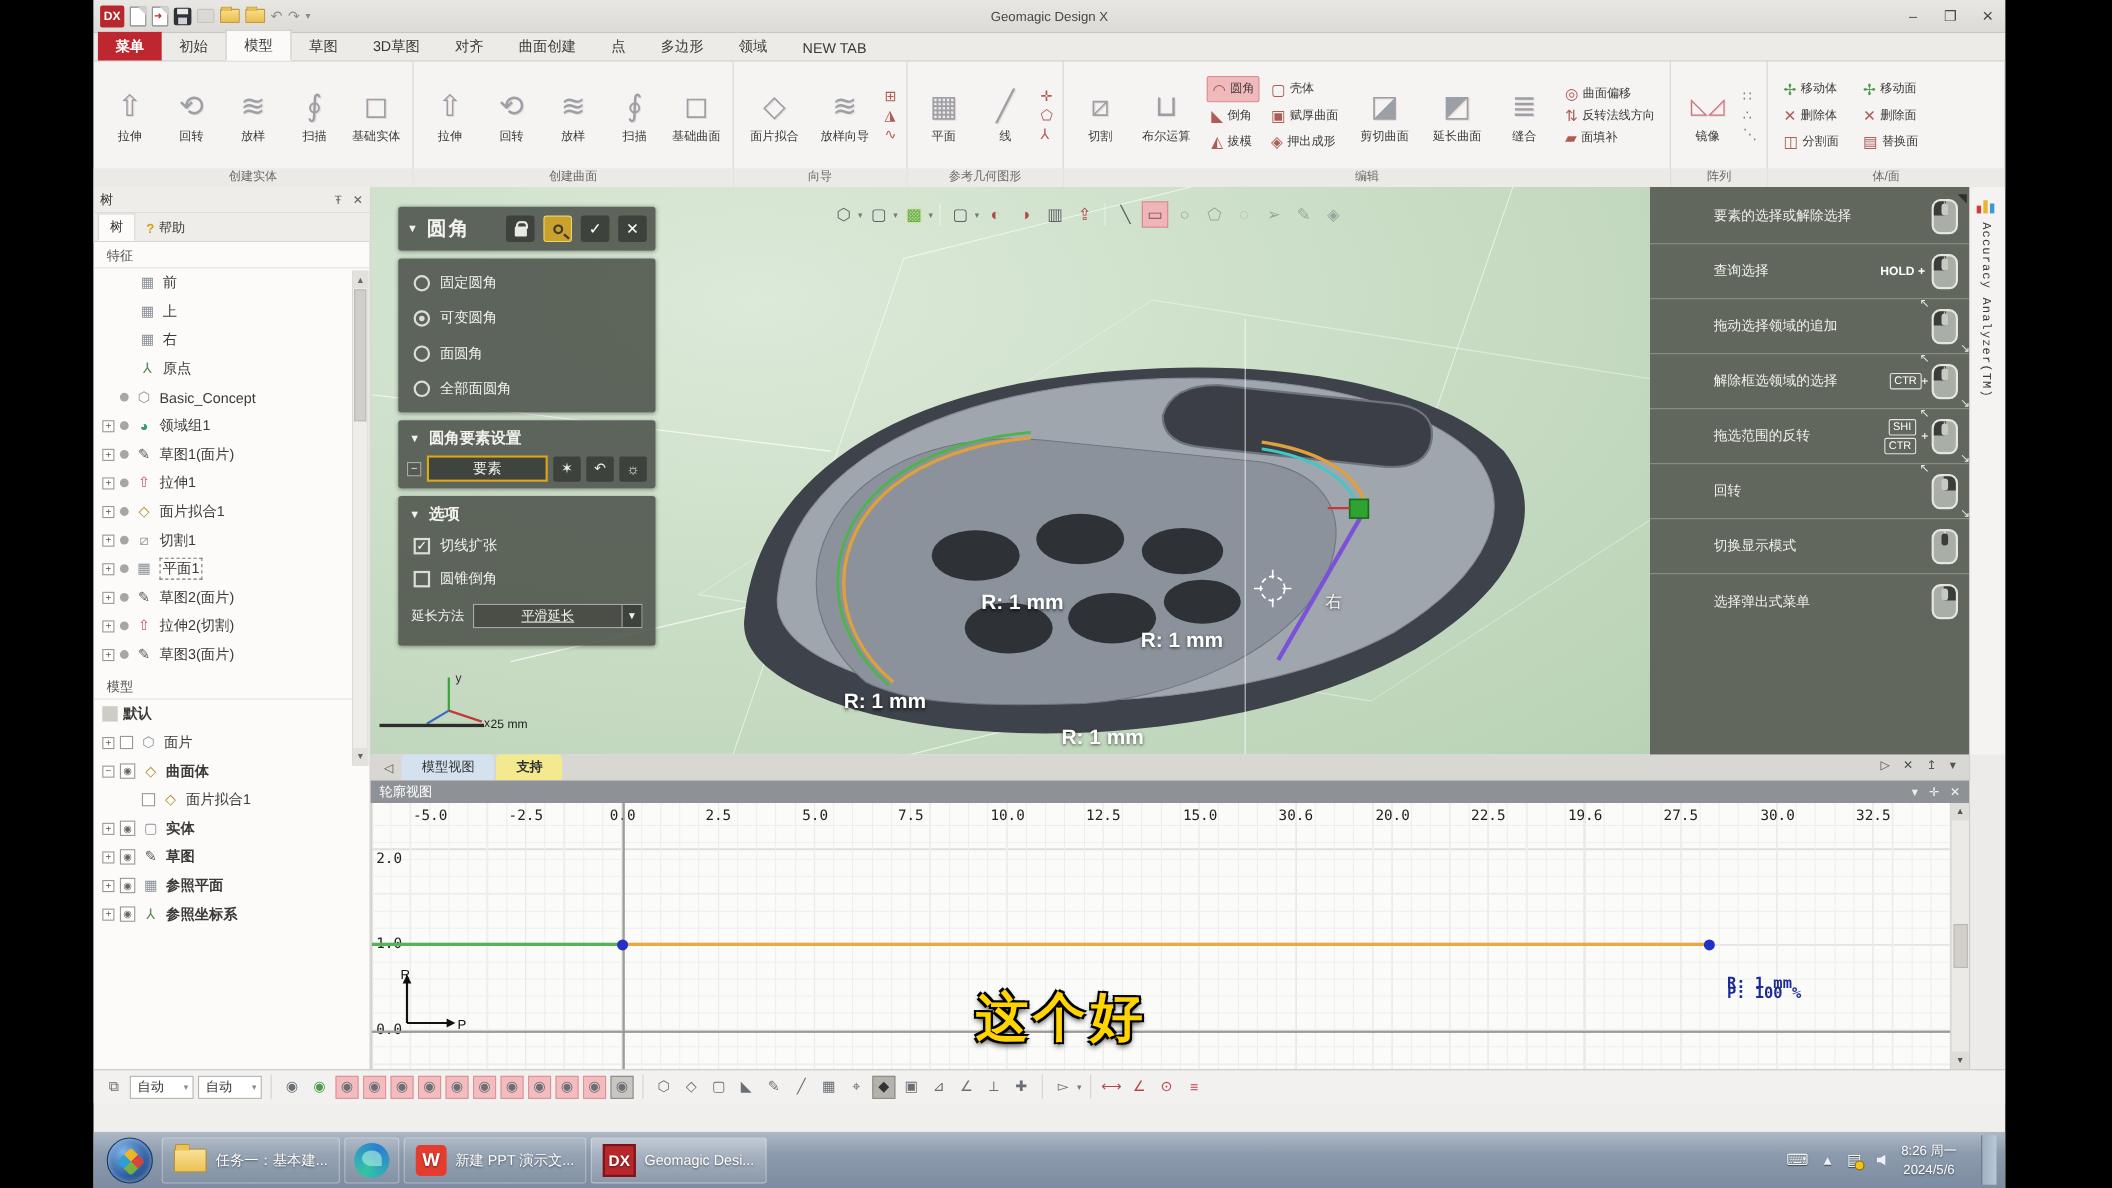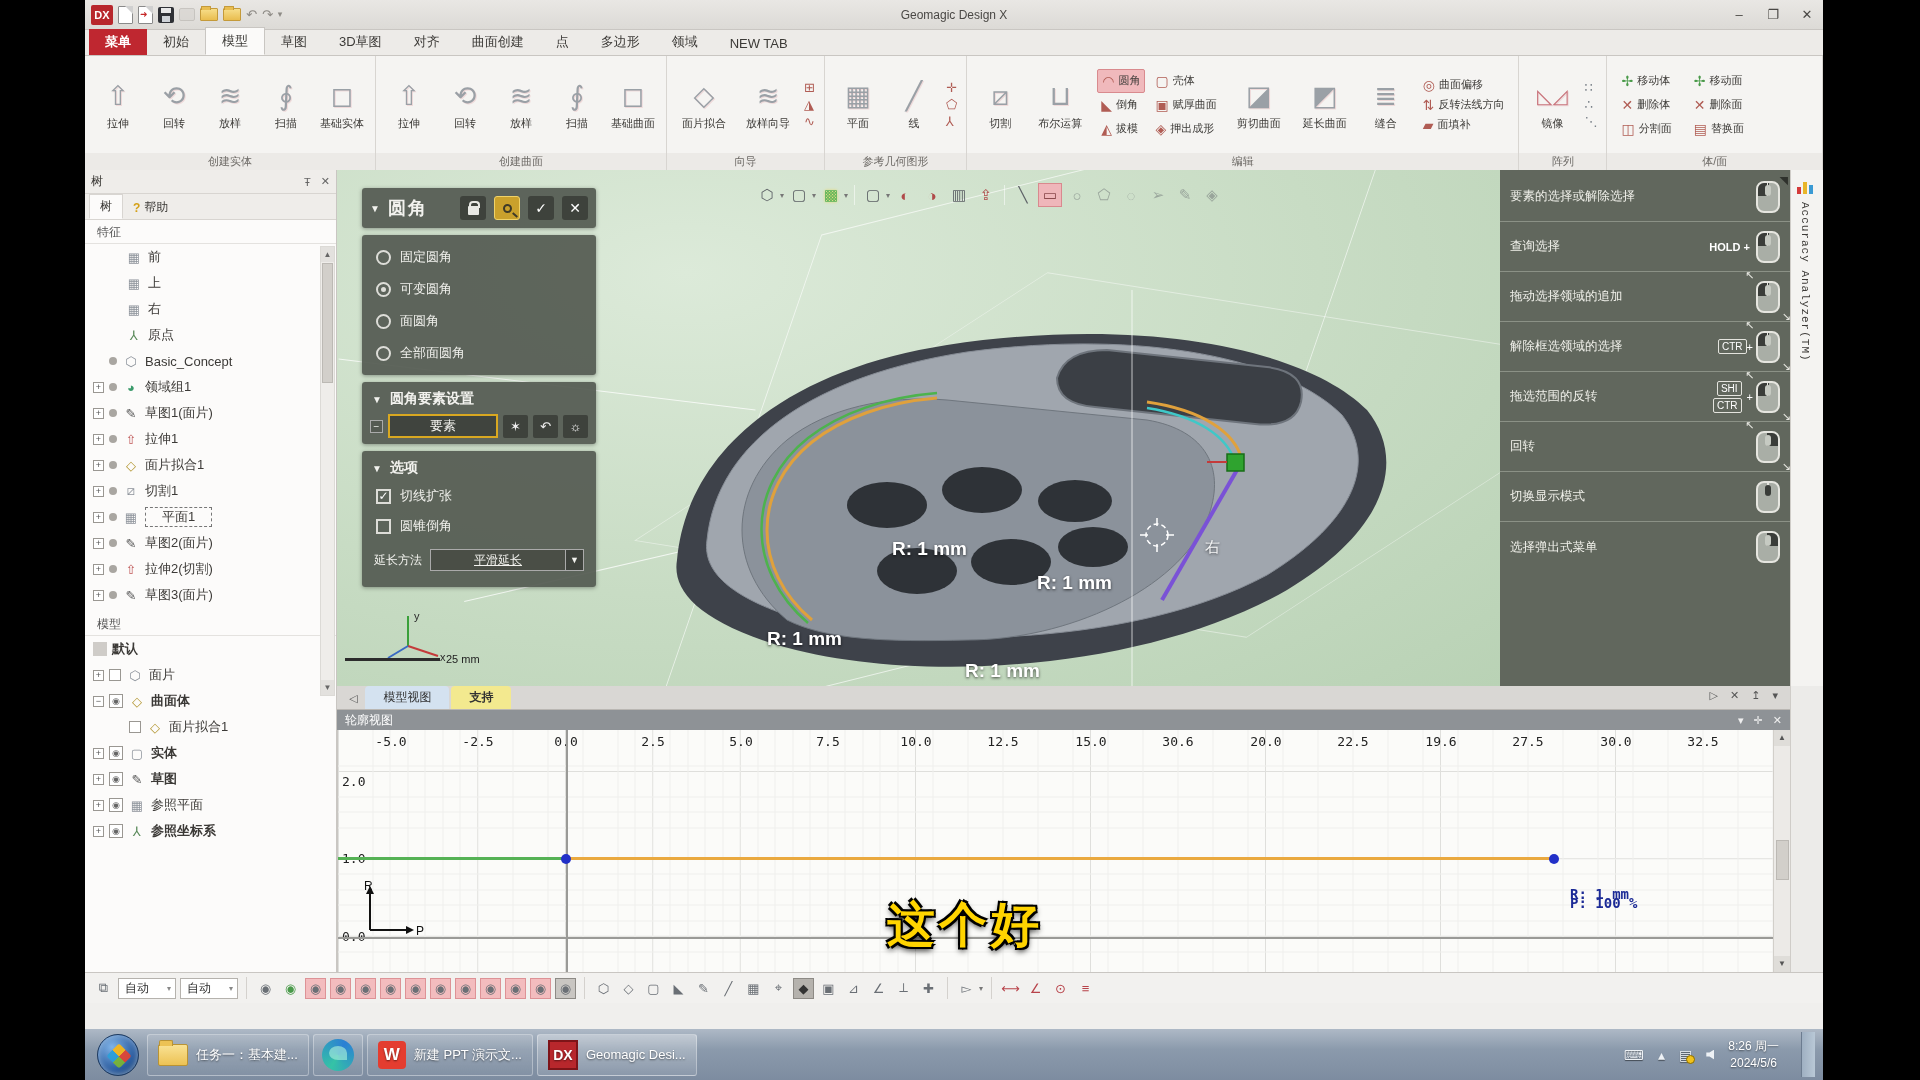--- a/index.html
+++ b/index.html
@@ -64,21 +64,21 @@
   .tree-tabs{height:26px;display:flex;align-items:flex-end;background:#efedea;border-bottom:1px solid #d8d5d1;padding-left:4px;}
   .ttab{padding:3px 10px;font-size:12px;display:flex;gap:4px;align-items:center;}
   .ttab.active{background:#fcfbfa;border:1px solid #d8d5d1;border-bottom-color:#fcfbfa;}
   .tsection{height:24px;line-height:24px;padding-left:12px;font-size:12px;color:#555;border-bottom:1px solid #e4e2df;}
   .titem{height:26px;display:flex;align-items:center;gap:5px;padding-left:8px;}
   .titem .exp{width:11px;height:11px;border:1px solid #9a9792;font-size:9px;line-height:9px;text-align:center;color:#555;background:#fff;}
   .titem .noexp{width:11px;}
   .titem .dot{width:8px;height:8px;border-radius:50%;background:#a9a6a1;}
   .titem .ticon{width:18px;text-align:center;font-size:13px;color:#8d939b;}
   .titem .lbl{white-space:nowrap;}
-  .titem.sel .lbl{border:1px dashed #777;padding:0 16px;}
+  .titem.sel .lbl{border:1px dashed #777;padding:0 2px;}
   .titem .chk{width:12px;height:12px;border:1px solid #9a9792;background:#fff;}
   .titem .eye{width:14px;height:14px;border:1px solid #9a9792;background:#fff;font-size:9px;line-height:13px;text-align:center;color:#666;}
   .titem.child{padding-left:44px;}
   .tscroll{position:absolute;right:1px;top:76px;width:15px;height:450px;background:#efedea;border:1px solid #dcdad6;}
   .tscroll .ar{position:absolute;left:0;width:100%;height:15px;text-align:center;font-size:8px;color:#666;line-height:15px;background:#e3e1de;}
   .tscroll .thumb{position:absolute;left:1px;top:16px;width:11px;height:120px;background:#d2cfca;border:1px solid #bcb9b4;}
 
   
   #vtoolbar{position:absolute;left:418px;top:12px;height:26px;display:flex;align-items:center;gap:3px;z-index:5;}
   .vtb{width:24px;height:24px;display:flex;align-items:center;justify-content:center;font-size:15px;color:#5d6166;}
@@ -127,21 +127,21 @@
   .vlabel{position:absolute;color:#fff;font-size:19px;font-weight:bold;text-shadow:0 1px 3px rgba(0,0,0,.7);z-index:4;white-space:nowrap;}
   .axis-triad{position:absolute;left:43px;top:436px;z-index:4;}
   .scalebar{position:absolute;left:8px;top:483px;z-index:4;display:flex;align-items:center;gap:6px;}
   .scalebar .bar{width:95px;height:3px;background:#2c2c2c;}
   .scalebar .cap{font-size:11px;color:#222;}
 
   
   #mousepanel{position:absolute;inset:0;background:rgba(96,102,93,.96);padding:2px 0;}
   .mhrow{height:50px;display:flex;align-items:center;padding:0 10px;border-bottom:1px solid #8b9186;position:relative;}
   .mhrow:last-child{border-bottom:none;}
-  .mhlabel{flex:1;color:#f0f0ea;font-size:12.5px;}
+  .mhlabel{flex:1;color:#f0f0ea;font-size:12.5px;margin-left:48px;}
   .mods{display:flex;flex-direction:column;gap:2px;align-items:flex-end;margin-right:5px;}
   .modtxt{color:#fff;font-size:11px;font-weight:bold;}
   .kbd{border:1px solid #e4e4de;color:#fff;font-size:10px;padding:0 3px;border-radius:2px;line-height:13px;}
   .plus{color:#fff;font-size:11px;margin-right:3px;}
   .mouse{width:24px;height:32px;border:2px solid #e6e6e0;border-radius:8px;background:#a9aea6;position:relative;flex:none;}
   .mouse .lb,.mouse .rb{position:absolute;top:0;width:11px;height:13px;background:#3a3d39;}
   .mouse .lb{left:0;border-radius:6px 0 0 0;}
   .mouse .rb{right:0;border-radius:0 6px 0 0;}
   .mouse .lb.off,.mouse .rb.off{background:transparent;border-right:1px solid #e6e6e0;}
   .mouse .rb.off{border-right:none;border-left:1px solid #e6e6e0;}
@@ -615,21 +615,21 @@
     <div class="titem">
         <span class="exp">+</span>
         <span class="eye">◉</span>
         <span class="ticon" style="color:#555">✎</span>
         <span class="lbl" style="font-weight:bold">草图</span>
       </div>
     <div class="titem">
         <span class="exp">+</span>
         <span class="eye">◉</span>
         <span class="ticon">▦</span>
-        <span class="lbl" style="font-weight:normal">参照平面</span>
+        <span class="lbl" style="font-weight:bold">参照平面</span>
       </div>
     <div class="titem">
         <span class="exp">+</span>
         <span class="eye">◉</span>
         <span class="ticon" style="color:#5a8a5a">⅄</span>
         <span class="lbl" style="font-weight:bold">参照坐标系</span>
       </div>
 
     <div class="tscroll">
       <span class="ar" style="top:0;">▲</span>

